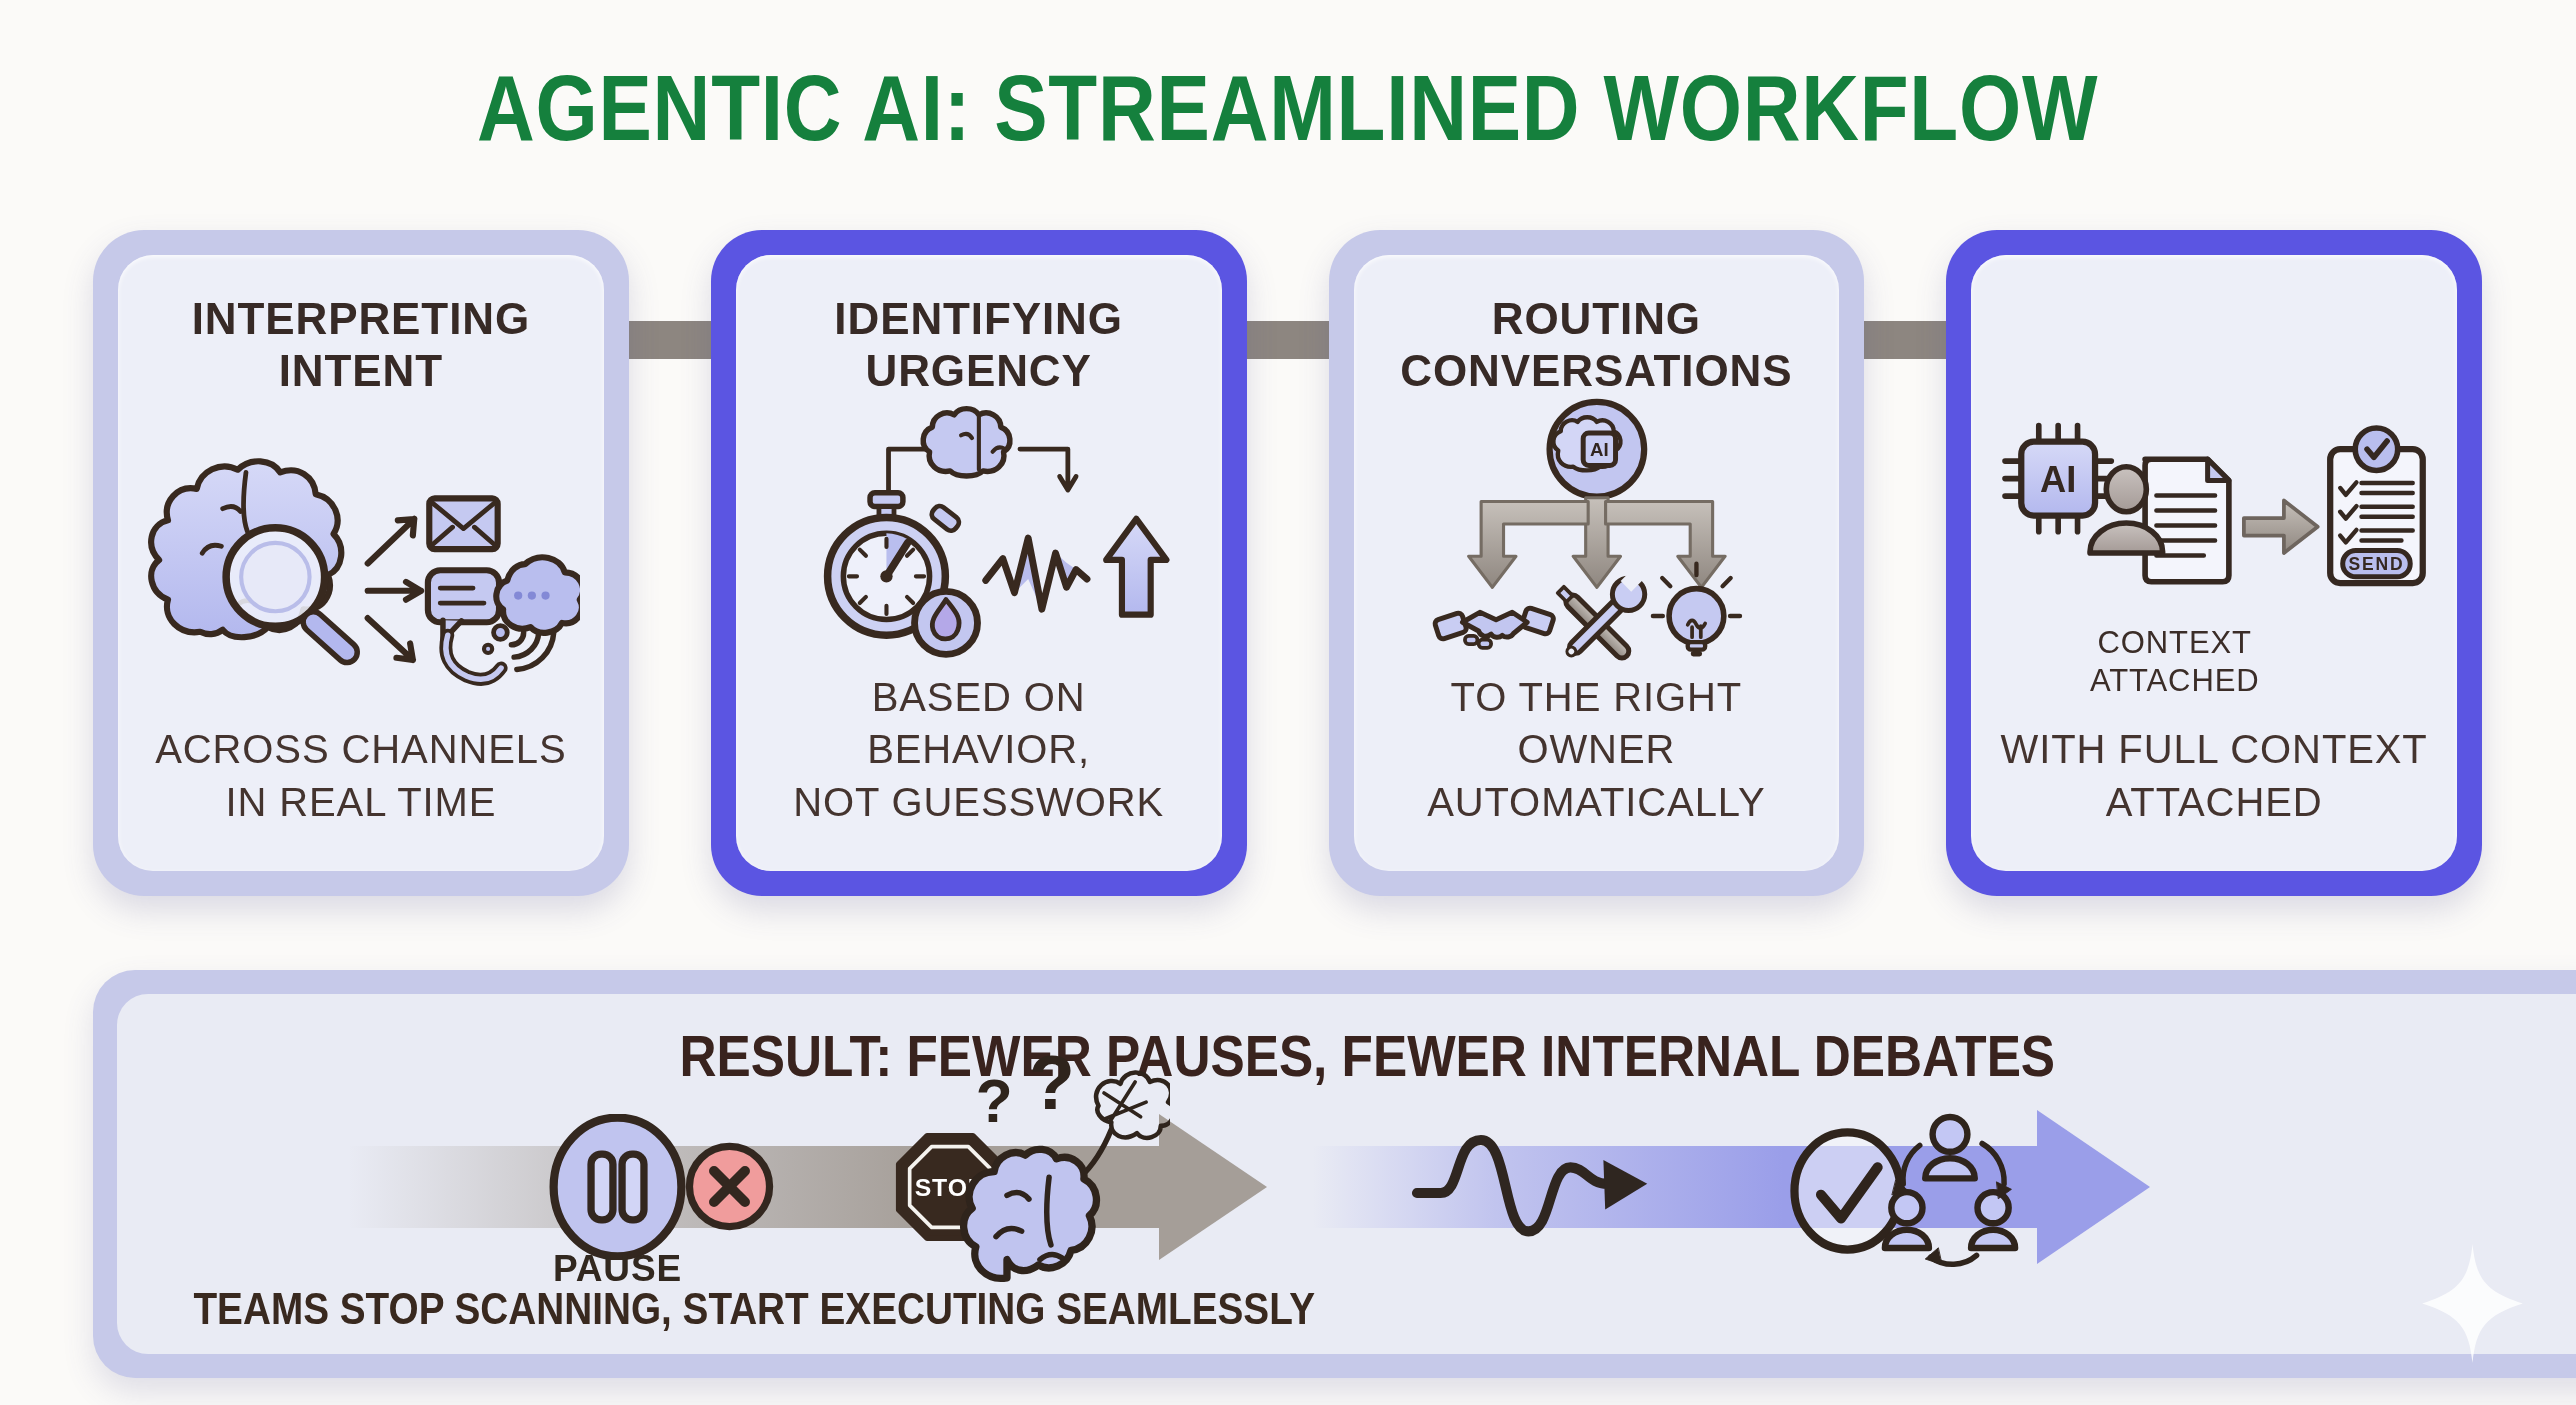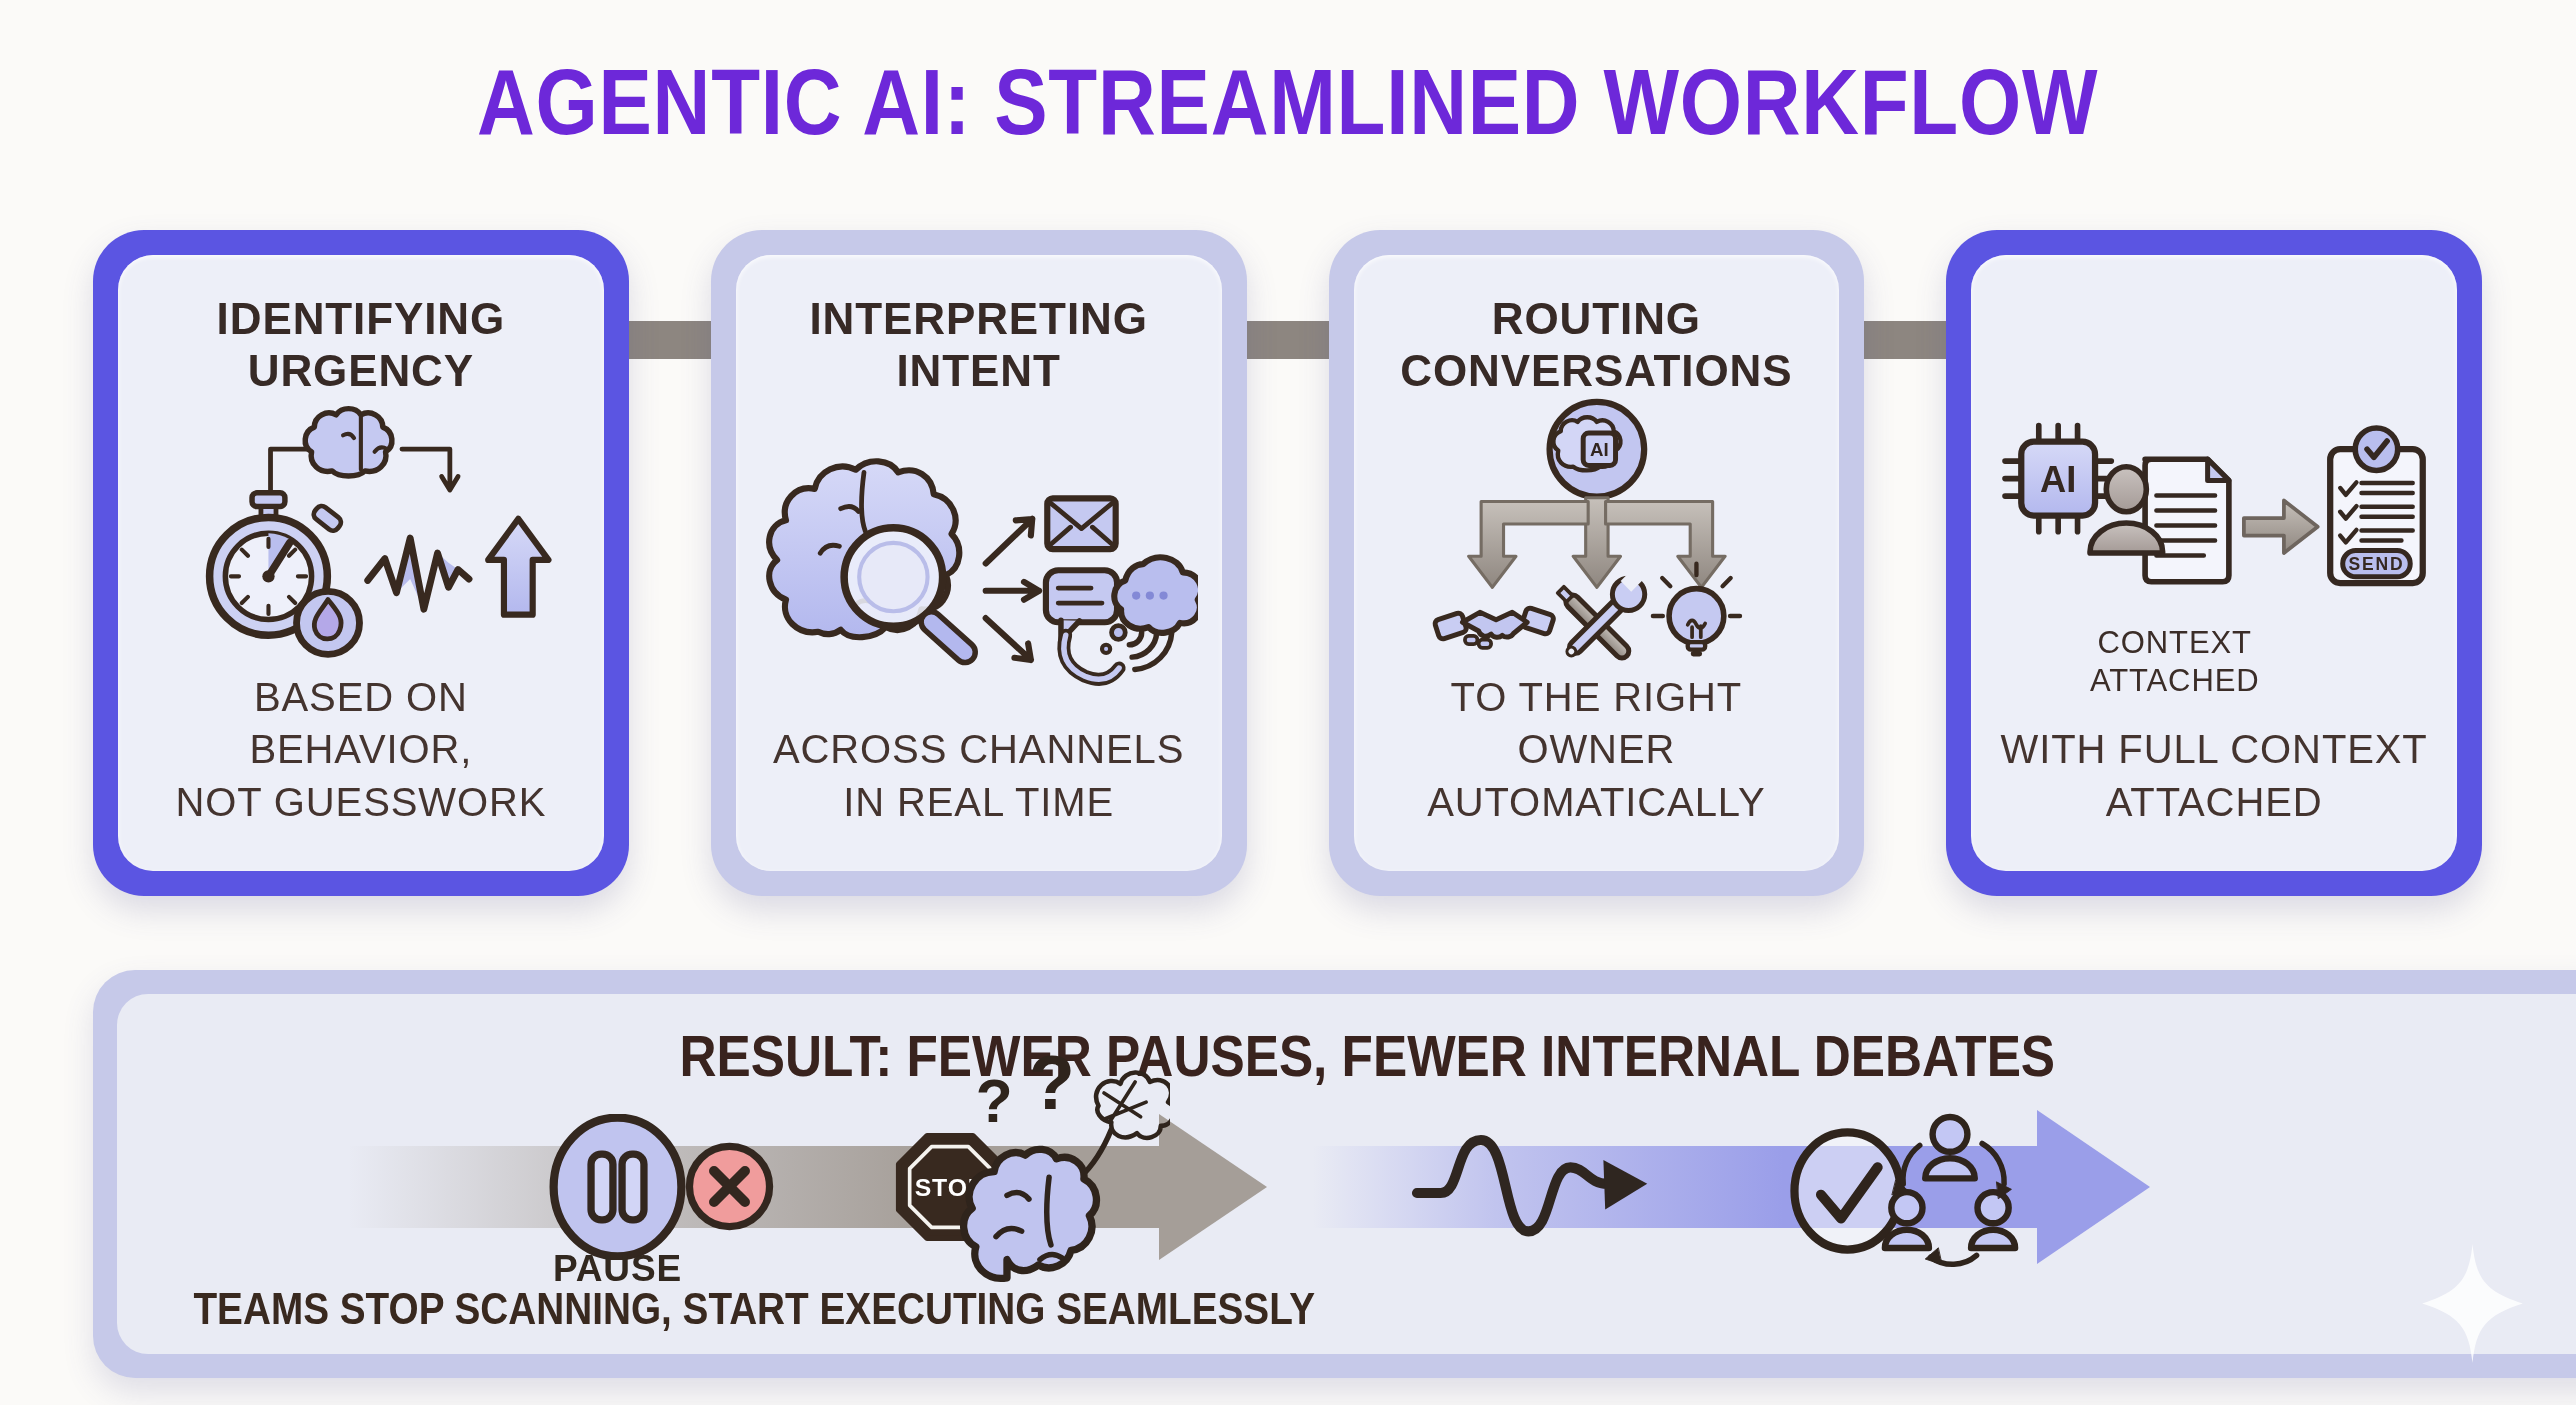--- a/index.html
+++ b/index.html
@@ -5,22 +5,22 @@
   :root{
     --accent:#5b55e2; --card-border-light:#c6c9e9; --card-fill:#edeff8;
     --panel-fill:#e9ebf4; --ink:#3a2a24; --lavender:#c2c6f0; --lavender-deep:#9a9ee9;
     --connector-gray:#8d8680; --band-gray:#a59e98; --error-red:#f09c9c; --bg:#fbfaf8;
   }
   *{box-sizing:border-box;margin:0;padding:0}
   html,body{width:2576px;height:1405px;overflow:hidden;background:var(--bg);
     font-family:"Liberation Sans","DejaVu Sans",sans-serif;color:var(--ink)}
   .stage{position:relative;width:2576px;height:1405px}
   .condensed{display:inline-block;transform:scaleX(.86);transform-origin:50% 50%;white-space:nowrap}
-  .page-title{position:absolute;top:49px;left:0;width:100%;text-align:center;
-    font-size:93px;font-weight:bold;color:#6d28d9;letter-spacing:0.9px}
+  .page-title{position:absolute;top:55px;left:0;width:100%;text-align:center;
+    font-size:93px;font-weight:bold;color:#15803d;letter-spacing:0.9px}
   
   .cards-row{position:absolute;left:93px;top:230px;width:2389px;height:666px;display:flex;gap:82px;z-index:2}
   .card{flex:1;border-radius:51px;padding:25px;box-shadow:0 14.6px 31px rgba(80,80,140,.18)}
   .card.light{background:var(--card-border-light)}
   .card.accent{background:var(--accent)}
   .card-inner{width:100%;height:100%;background:var(--card-fill);border-radius:35px;
     display:flex;flex-direction:column;align-items:center;padding:38px 24px 42px;
     box-shadow:inset 0 1.8px 5.5px rgba(255,255,255,.8)}
   .card-title{font-size:44px;font-weight:bold;color:#372a26;text-align:center;
     white-space:pre-line;line-height:1.18;letter-spacing:0.9px}
@@ -82,54 +82,20 @@
   <div class="page-title">
     <span class="condensed">AGENTIC AI: STREAMLINED WORKFLOW</span>
   </div>
 
   <div class="connector" id="conn1"></div>
   <div class="connector" id="conn2"></div>
   <div class="connector" id="conn3"></div>
 
   <div class="cards-row">
 
-    <div class="card accent">
-      <div class="card-inner">
-        <div class="card-title">IDENTIFYING
-URGENCY</div>
-        <div class="card-icon">
-          <svg viewBox="0 0 620 400" width="494" height="318">
-            <g stroke="#38291f" stroke-linecap="round" stroke-linejoin="round">
-              <path d="M250,76 h-72 v66" fill="none" stroke-width="7"></path>
-              <path d="M370,76 h70 v58 M428,116 l12,20 l12,-20" fill="none" stroke-width="7"></path>
-              <path d="M268,108 c-18,4 -34,-10 -30,-28 c-14,-8 -12,-30 4,-36 c0,-16 18,-26 32,-18 c8,-12 28,-12 36,0 c14,-8 32,2 32,18 c16,6 18,28 4,36 c4,18 -12,32 -30,28 c-10,10 -38,10 -48,0 z" fill="#c5c9f1" stroke-width="8"></path>
-              <path d="M310,28 v78 M284,56 q10,-6 16,4 M330,80 q8,-10 18,-4" fill="none" stroke-width="6"></path>
-              <rect x="151" y="140" width="48" height="20" rx="7" fill="#c5c9f1" stroke-width="8"></rect>
-              <rect x="164" y="160" width="22" height="18" fill="#c5c9f1" stroke-width="7"></rect>
-              <rect x="238" y="158" width="42" height="22" rx="9" fill="#c5c9f1" stroke-width="7" transform="rotate(38 248 176)"></rect>
-              <circle cx="175" cy="262" r="86" fill="#cdd1f3" stroke-width="11"></circle>
-              <circle cx="175" cy="262" r="63" fill="#eef0fa" stroke-width="8"></circle>
-              <path d="M175,262 L175,199 A63,63 0 0 1 206,208 Z" fill="#b9beee" stroke="none"></path>
-              <path d="M175,207 v12 M175,305 v12 M120,262 h12 M218,262 h12 M136,223 l9,9 M205,292 l9,9 M136,301 l9,-9 M205,232 l9,-9" fill="none" stroke-width="6"></path>
-              <path d="M175,262 L206,213" fill="none" stroke-width="11"></path>
-              <circle cx="175" cy="262" r="9" fill="#38291f" stroke="none"></circle>
-              <circle cx="262" cy="330" r="46" fill="#c3c7f0" stroke-width="10"></circle>
-              <path d="M262,296 c13,17 24,27 17,45 a19,19 0 0 1 -36,-1 c-5,-16 9,-28 19,-44 z" fill="#b4a8e8" stroke-width="7"></path>
-              <polygon points="362,286 382,206 402,310 382,266" fill="#aeb3ea" opacity="0.85" stroke="none"></polygon>
-              <polygon points="422,228 438,278 452,252 438,242" fill="#aeb3ea" opacity="0.85" stroke="none"></polygon>
-              <polyline points="320,268 345,236 362,286 382,206 402,310 422,228 438,278 452,252 468,266" fill="none" stroke-width="10"></polyline>
-              <polygon points="540,178 584,238 561,238 561,318 519,318 519,238 496,238" fill="url(#gradLav)" stroke-width="9"></polygon>
-            </g>
-          </svg>
-        </div>
-        <div class="card-caption">BASED ON BEHAVIOR,
-NOT GUESSWORK</div>
-      </div>
-    </div>
-
     <div class="card light">
       <div class="card-inner">
         <div class="card-title">INTERPRETING
 INTENT</div>
         <div class="card-icon">
           <svg viewBox="0 0 640 380" width="476" height="302">
             <g stroke="#38291f" stroke-linecap="round" stroke-linejoin="round">
               <path d="M85,295 C55,300 30,275 38,248 C12,238 5,205 25,190 C5,170 12,138 38,132 C30,105 52,80 80,86 C85,60 115,45 140,58 C158,40 190,42 202,62 C228,52 252,68 254,94 C282,100 294,130 280,152 C298,170 294,202 272,212 C282,240 262,266 236,262 C232,286 206,300 184,288 C168,306 130,308 118,292 C108,300 95,300 85,295 Z" fill="url(#gradLav)" stroke-width="9"></path>
               <path d="M118,115 q16,-8 26,4 M88,180 q10,-16 28,-10 M140,255 q12,-10 26,-2 M152,62 q-8,60 2,86" fill="none" stroke-width="7"></path>
               <circle cx="195" cy="215" r="72" fill="rgba(238,240,250,0.88)" stroke-width="11"></circle>
@@ -153,20 +119,54 @@
               <path d="M447,300 q-12,42 28,60 q32,13 50,-12" fill="none" stroke="#c5c9f1" stroke-width="8"></path>
               <path d="M540,314 a18,18 0 0 0 18,-18 M544,332 a38,38 0 0 0 36,-36 M548,350 a58,58 0 0 0 54,-54" fill="none" stroke-width="8"></path>
             </g>
           </svg>
         </div>
         <div class="card-caption">ACROSS CHANNELS
 IN REAL TIME</div>
       </div>
     </div>
 
+    <div class="card accent">
+      <div class="card-inner">
+        <div class="card-title">IDENTIFYING
+URGENCY</div>
+        <div class="card-icon">
+          <svg viewBox="0 0 620 400" width="494" height="318">
+            <g stroke="#38291f" stroke-linecap="round" stroke-linejoin="round">
+              <path d="M250,76 h-72 v66" fill="none" stroke-width="7"></path>
+              <path d="M370,76 h70 v58 M428,116 l12,20 l12,-20" fill="none" stroke-width="7"></path>
+              <path d="M268,108 c-18,4 -34,-10 -30,-28 c-14,-8 -12,-30 4,-36 c0,-16 18,-26 32,-18 c8,-12 28,-12 36,0 c14,-8 32,2 32,18 c16,6 18,28 4,36 c4,18 -12,32 -30,28 c-10,10 -38,10 -48,0 z" fill="#c5c9f1" stroke-width="8"></path>
+              <path d="M310,28 v78 M284,56 q10,-6 16,4 M330,80 q8,-10 18,-4" fill="none" stroke-width="6"></path>
+              <rect x="151" y="140" width="48" height="20" rx="7" fill="#c5c9f1" stroke-width="8"></rect>
+              <rect x="164" y="160" width="22" height="18" fill="#c5c9f1" stroke-width="7"></rect>
+              <rect x="238" y="158" width="42" height="22" rx="9" fill="#c5c9f1" stroke-width="7" transform="rotate(38 248 176)"></rect>
+              <circle cx="175" cy="262" r="86" fill="#cdd1f3" stroke-width="11"></circle>
+              <circle cx="175" cy="262" r="63" fill="#eef0fa" stroke-width="8"></circle>
+              <path d="M175,262 L175,199 A63,63 0 0 1 206,208 Z" fill="#b9beee" stroke="none"></path>
+              <path d="M175,207 v12 M175,305 v12 M120,262 h12 M218,262 h12 M136,223 l9,9 M205,292 l9,9 M136,301 l9,-9 M205,232 l9,-9" fill="none" stroke-width="6"></path>
+              <path d="M175,262 L206,213" fill="none" stroke-width="11"></path>
+              <circle cx="175" cy="262" r="9" fill="#38291f" stroke="none"></circle>
+              <circle cx="262" cy="330" r="46" fill="#c3c7f0" stroke-width="10"></circle>
+              <path d="M262,296 c13,17 24,27 17,45 a19,19 0 0 1 -36,-1 c-5,-16 9,-28 19,-44 z" fill="#b4a8e8" stroke-width="7"></path>
+              <polygon points="362,286 382,206 402,310 382,266" fill="#aeb3ea" opacity="0.85" stroke="none"></polygon>
+              <polygon points="422,228 438,278 452,252 438,242" fill="#aeb3ea" opacity="0.85" stroke="none"></polygon>
+              <polyline points="320,268 345,236 362,286 382,206 402,310 422,228 438,278 452,252 468,266" fill="none" stroke-width="10"></polyline>
+              <polygon points="540,178 584,238 561,238 561,318 519,318 519,238 496,238" fill="url(#gradLav)" stroke-width="9"></polygon>
+            </g>
+          </svg>
+        </div>
+        <div class="card-caption">BASED ON BEHAVIOR,
+NOT GUESSWORK</div>
+      </div>
+    </div>
+
     <div class="card light">
       <div class="card-inner">
         <div class="card-title">ROUTING
 CONVERSATIONS</div>
         <div class="card-icon">
           <svg viewBox="0 0 620 440" width="457" height="326">
             <g stroke="#38291f" stroke-linecap="round" stroke-linejoin="round">
               <circle cx="310" cy="84" r="76" fill="#c2c6f0" stroke-width="10"></circle>
               <path d="M272,112 c-16,2 -28,-10 -24,-26 c-12,-8 -10,-26 4,-31 c0,-14 16,-22 27,-15 c7,-10 24,-10 31,0 c12,-7 27,2 27,15 c13,5 15,23 3,31 c3,16 -9,28 -25,26 c-9,8 -33,8 -43,0 z" fill="#d3d6f6" stroke-width="7"></path>
               <rect x="288" y="58" width="52" height="52" rx="9" fill="#c9cdf3" stroke-width="8"></rect>

